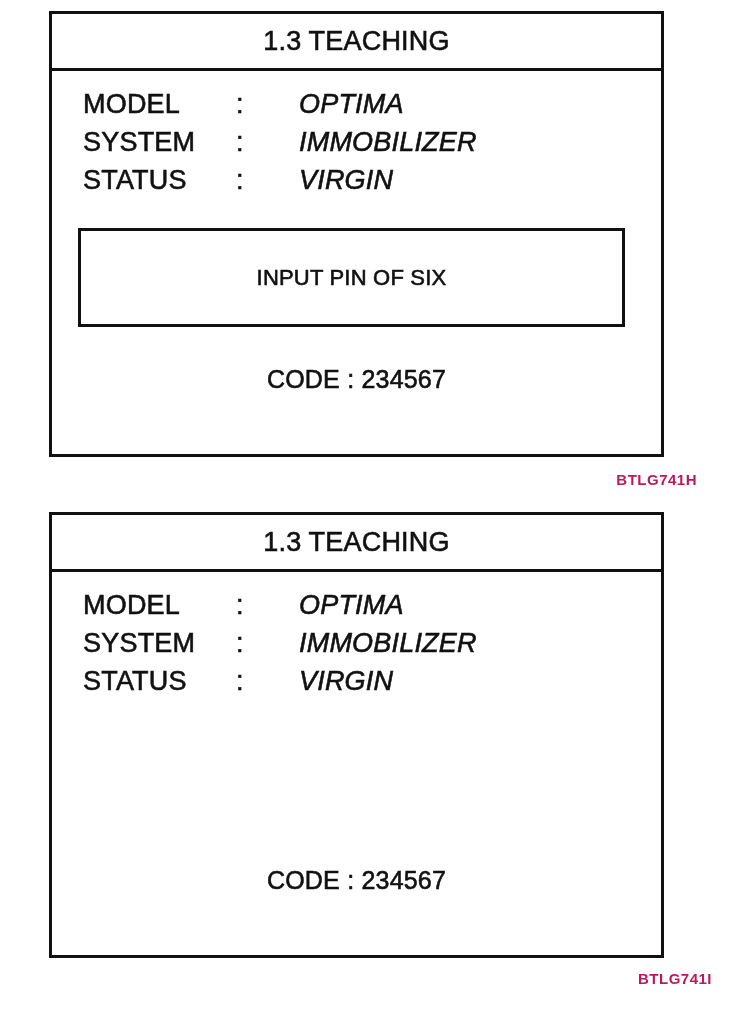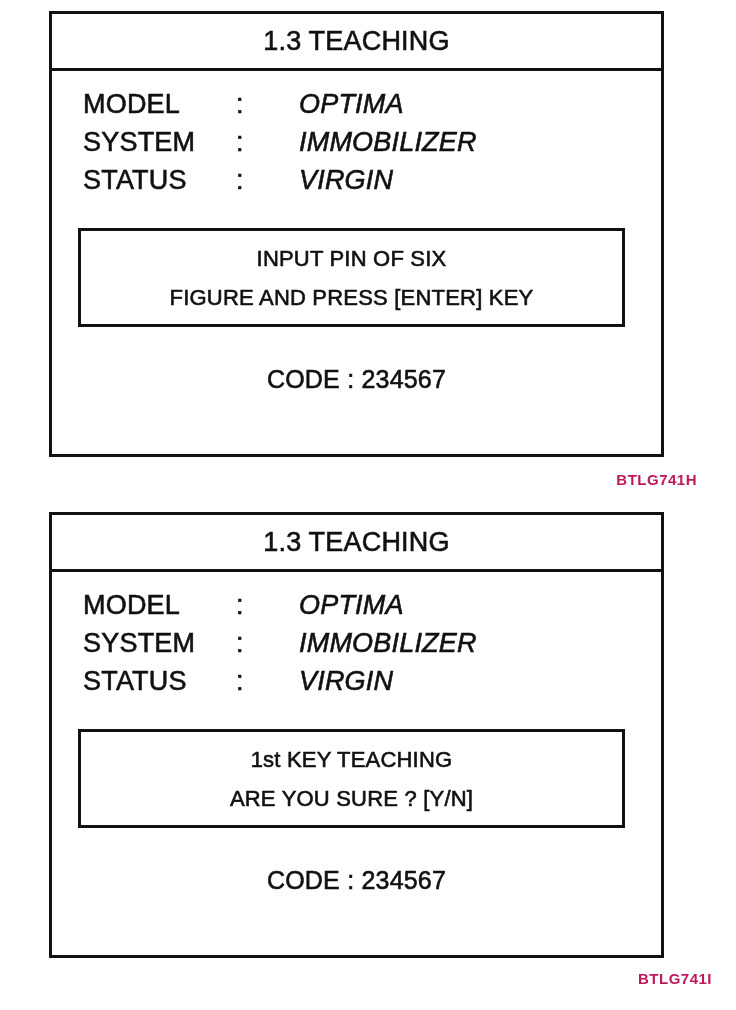--- a/index.html
+++ b/index.html
@@ -112,21 +112,20 @@
       </div>
       <div class="field-row">
         <span class="f-label">STATUS</span>
         <span class="f-sep">:</span>
         <span class="f-value">VIRGIN</span>
       </div>
     </div>
 
     <div class="message-box scan-text">
       <div>INPUT PIN OF SIX</div>
-      <div>FIGURE AND PRESS [ENTER] KEY</div>
     </div>
 
     <div class="code-line scan-text">CODE : 234567</div>
   </section>
 
   <div class="figure-ref ref-1">BTLG741H</div>
 
   <section class="panel panel-2">
     <header class="panel-header scan-text">
       <span>1.3 TEACHING</span>
@@ -143,23 +142,19 @@
         <span class="f-sep">:</span>
         <span class="f-value">IMMOBILIZER</span>
       </div>
       <div class="field-row">
         <span class="f-label">STATUS</span>
         <span class="f-sep">:</span>
         <span class="f-value">VIRGIN</span>
       </div>
     </div>
 
-    <div class="message-box scan-text">
-      <div>1st KEY TEACHING</div>
-      <div>ARE YOU SURE ? [Y/N]</div>
-    </div>
 
     <div class="code-line scan-text">CODE : 234567</div>
   </section>
 
   <div class="figure-ref ref-2">BTLG741I</div>
 
 </div>
 
 </body></html>

